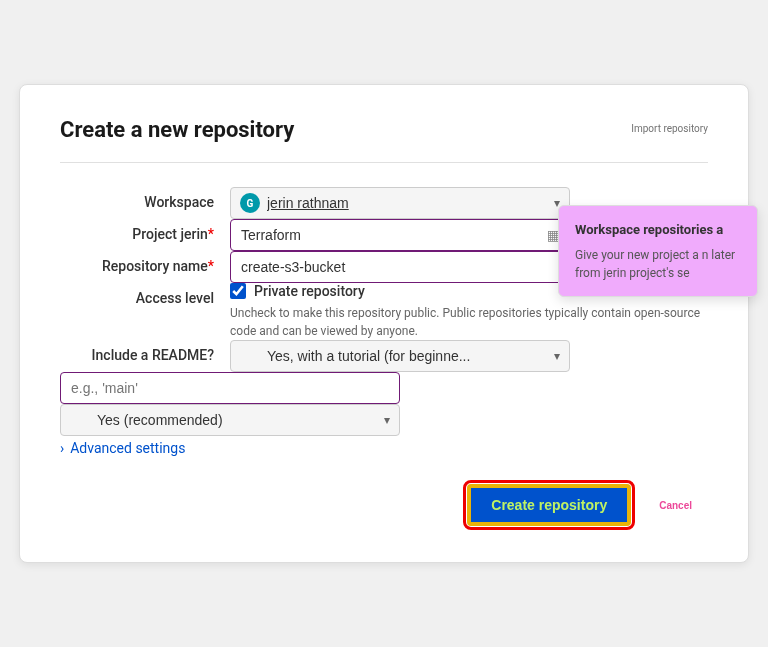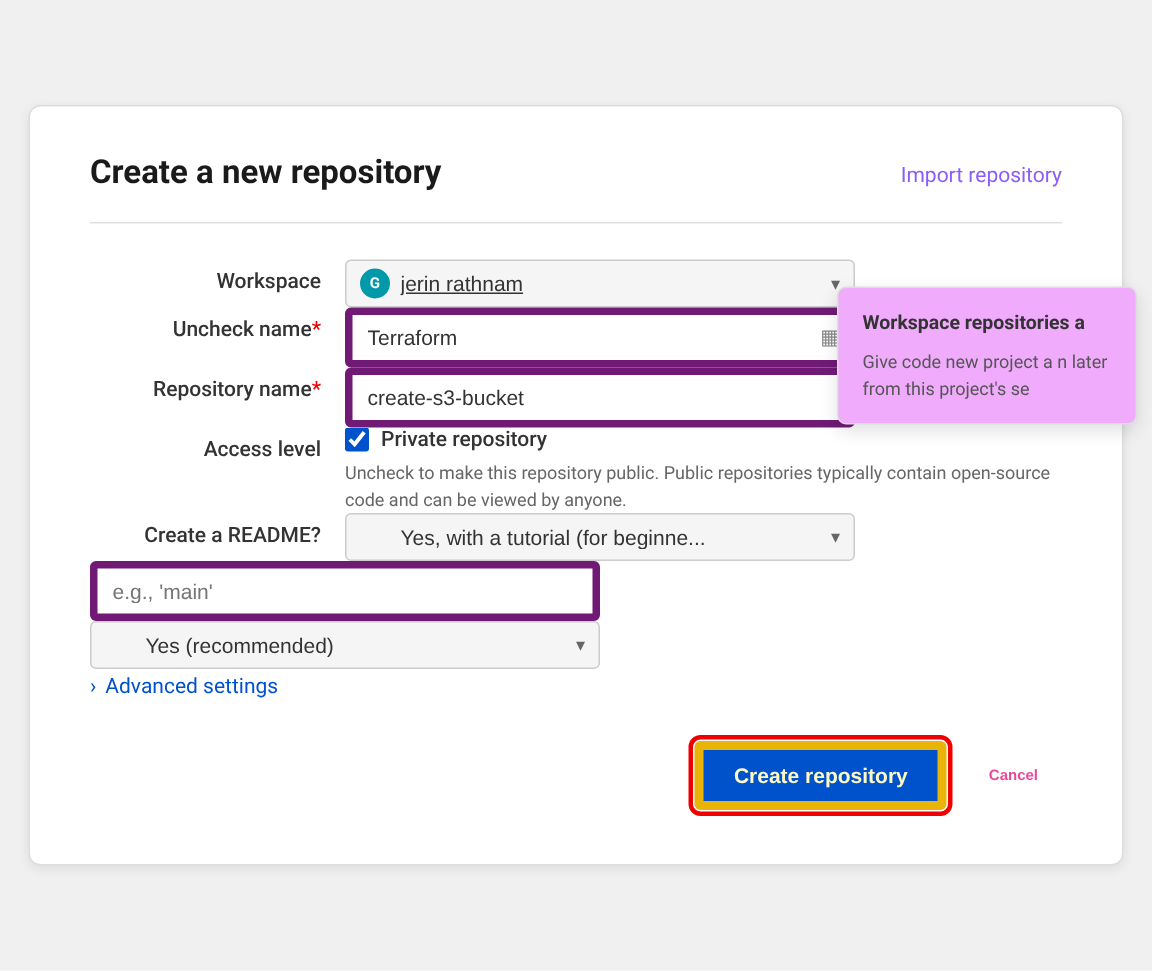--- a/index.html
+++ b/index.html
@@ -32,22 +32,22 @@
       border-bottom: 1px solid #e0e0e0;
     }
 
     .page-title {
       font-size: 22px;
       font-weight: 700;
       color: #1a1a1a;
     }
 
     .import-link {
-      color: #8b5cf6;
-      font-size: 14px;
+      color: #737373;
+      font-size: 10px;
       cursor: pointer;
       text-decoration: none;
       margin-top: 6px;
     }
 
     .form-section {
       display: flex;
       flex-direction: column;
     }
 
@@ -133,21 +133,21 @@
       position: absolute;
       right: 10px;
       pointer-events: none;
       color: #666;
       font-size: 12px;
     }
 
     .text-input {
       width: 100%;
       padding: 7px 10px;
-      border: 5px solid #701a75;
+      border: 1px solid #701a75;
       border-radius: 4px;
       font-size: 14px;
       color: #333;
       outline: none;
     }
 
     .input-with-icon {
       position: relative;
     }
     .input-with-icon .input-icon {
@@ -224,22 +224,22 @@
       display: flex;
       align-items: center;
       justify-content: flex-end;
       gap: 12px;
       margin-top: 28px;
     }
 
     .btn-create {
       padding: 9px 20px;
       background: #0052cc;
-      color: #fef9c3;
-      border: 6px solid #eab308;
+      color: #bef264;
+      border: 4px solid #eab308;
       border-radius: 4px;
       font-size: 14px;
       font-weight: 600;
       cursor: pointer;
       outline: 3px solid #e00;
       outline-offset: 1px;
     }
 
     .btn-cancel {
       padding: 9px 16px;
@@ -296,21 +296,21 @@
           <select class="workspace-select">
             <option>jerin rathnam</option>
           </select>
           <span class="select-arrow">▾</span>
         </div>
       </div>
     </div>
 
     <div class="form-row">
       <label class="form-label">
-        <span>Uncheck name</span><span class="required">*</span>
+        <span>Project jerin</span><span class="required">*</span>
       </label>
       <div class="form-control input-with-icon">
         <input type="text" class="text-input" value="Terraform" style="">
         <span class="input-icon">▦</span>
       </div>
     </div>
 
     <div class="form-row">
       <label class="form-label">
         <span>Repository name</span><span class="required">*</span>
@@ -325,21 +325,21 @@
       <div class="access-content">
         <div class="checkbox-row">
           <input type="checkbox" id="private-repo" checked="" style="">
           <label class="checkbox-label" for="private-repo">Private repository</label>
         </div>
         <p class="access-hint">Uncheck to make this repository public. Public repositories typically contain open-source code and can be viewed by anyone.</p>
       </div>
     </div>
 
     <div class="form-row">
-      <label class="form-label">Create a README?</label>
+      <label class="form-label">Include a README?</label>
       <div class="form-control">
         <div class="select-wrapper">
           <select class="dropdown-select">
             <option>Yes, with a tutorial (for beginne...</option>
           </select>
           <span class="select-arrow">▾</span>
         </div>
       </div>
     </div>
 
@@ -367,16 +367,16 @@
 
   </div>
 
   <div class="form-actions">
     <button class="btn-create">Create repository</button>
     <button class="btn-cancel">Cancel</button>
   </div>
 
   <div class="tooltip-popover">
     <div class="tooltip-title">Workspace repositories a</div>
-    <div class="tooltip-body">Give code new project a n later from this project's se</div>
+    <div class="tooltip-body">Give your new project a n later from jerin project's se</div>
   </div>
 
 </div>
 
 </body></html>

